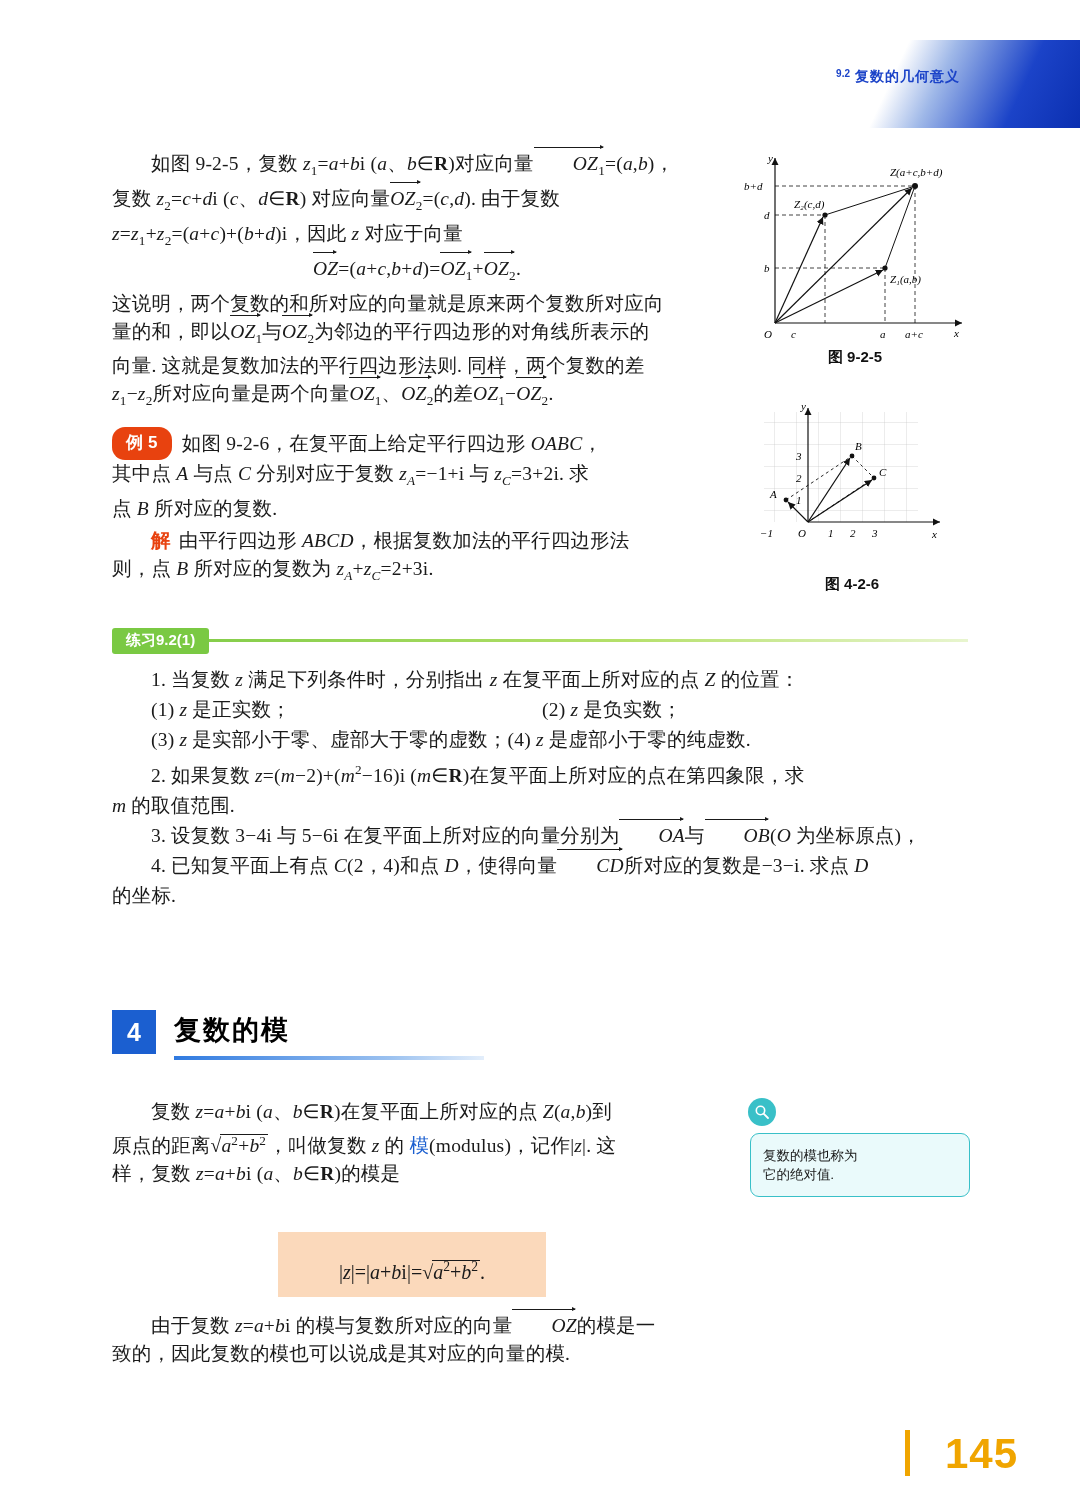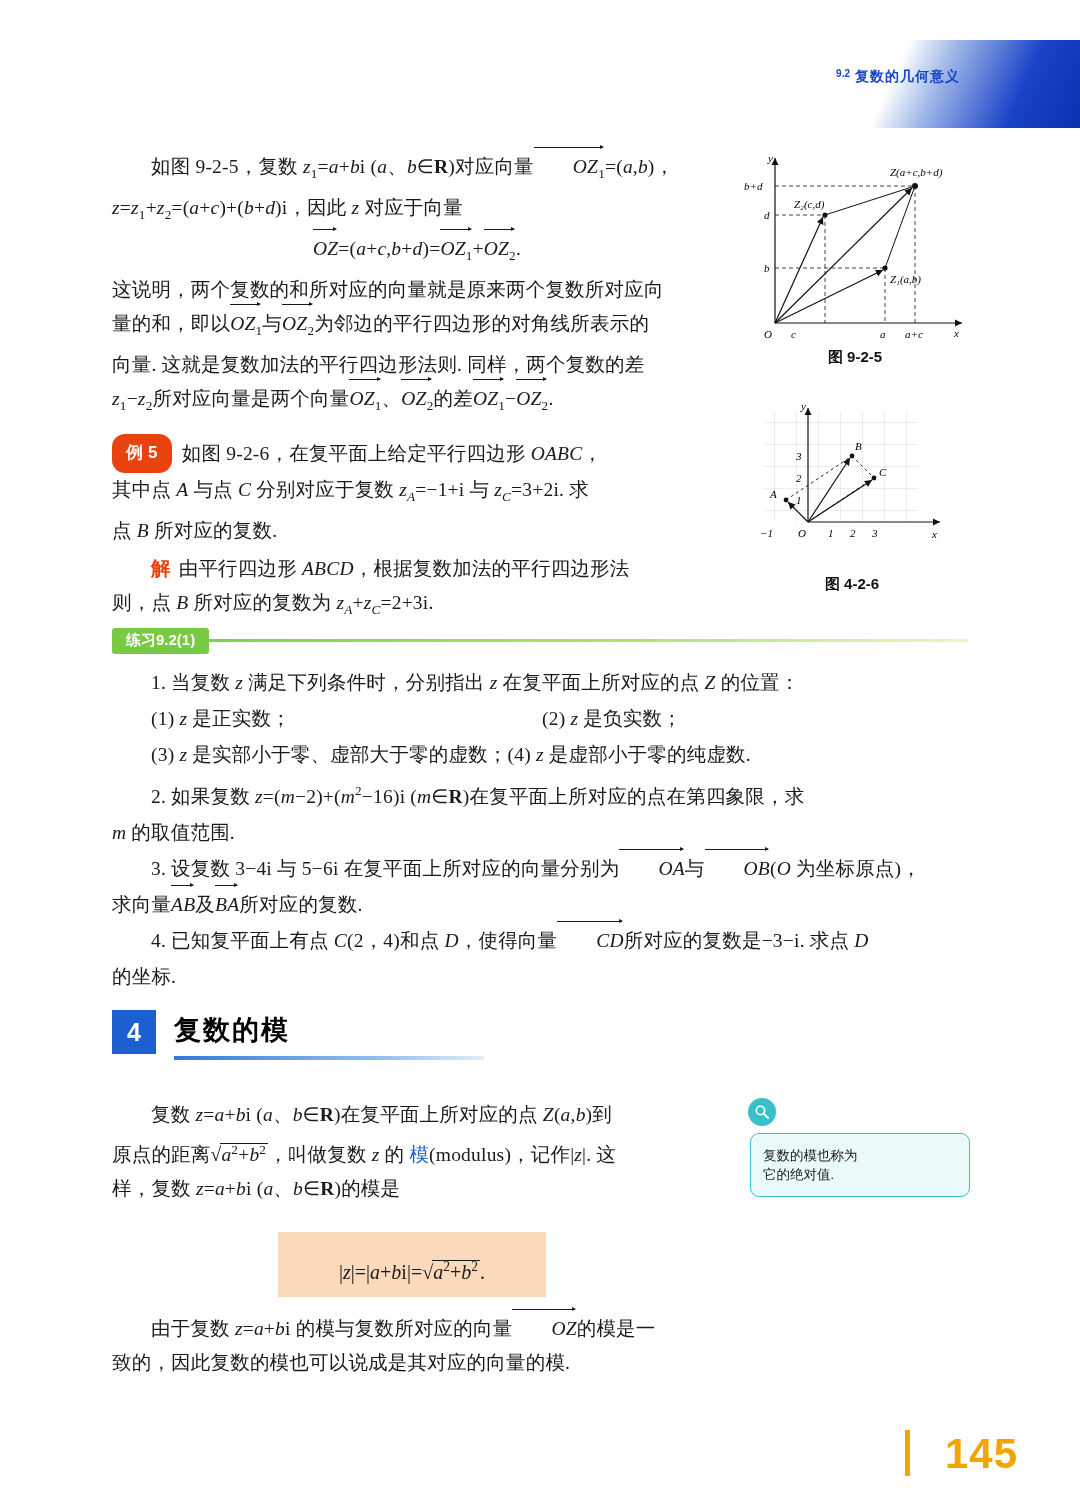--- a/index.html
+++ b/index.html
@@ -46,21 +46,21 @@
     right: 230px;
     font-family: "Liberation Sans", sans-serif;
     font-size: 10px;
     font-weight: bold;
     color: #1b43c8;
     white-space: nowrap;
   }
   
   .txt {
     font-size: 19.5px;
-    line-height: 34px;
+    line-height: 28px;
     letter-spacing: 0.2px;
   }
   .col-left {
     position: absolute;
     left: 112px;
     width: 610px;
     top: 150px;
   }
   .indent {
     text-indent: 2em;
@@ -267,20 +267,21 @@
 
 <div class="page">
 
   <div class="header-bar"></div>
   <div class="header-num">9.2</div>
   <div class="header-text">复数的几何意义</div>
 
   <div class="col-left txt">
     <div>
       <div class="indent">如图 9-2-5，复数 <span class="it">z</span><sub>1</sub>=<span class="it">a</span>+<span class="it">b</span>i (<span class="it">a</span>、<span class="it">b</span>∈<b>R</b>)对应向量<span class="vecwrap"><span class="it">OZ</span><sub>1</sub></span>=(<span class="it">a</span>,<span class="it">b</span>)，</div>
+      <div>复数 <span class="it">z</span><sub>2</sub>=<span class="it">c</span>+<span class="it">d</span>i (<span class="it">c</span>、<span class="it">d</span>∈<b>R</b>) 对应向量<span class="vecwrap"><span class="it">OZ</span><sub>2</sub></span>=(<span class="it">c</span>,<span class="it">d</span>). 由于复数</div>
       <div><span class="it">z</span>=<span class="it">z</span><sub>1</sub>+<span class="it">z</span><sub>2</sub>=(<span class="it">a</span>+<span class="it">c</span>)+(<span class="it">b</span>+<span class="it">d</span>)i，因此 <span class="it">z</span> 对应于向量</div>
       <div class="center-line"><span class="vecwrap"><span class="it">OZ</span></span>=(<span class="it">a</span>+<span class="it">c</span>,<span class="it">b</span>+<span class="it">d</span>)=<span class="vecwrap"><span class="it">OZ</span><sub>1</sub></span>+<span class="vecwrap"><span class="it">OZ</span><sub>2</sub></span>.</div>
     </div>
     <div>
       <div>这说明，两个复数的和所对应的向量就是原来两个复数所对应向</div>
       <div>量的和，即以<span class="vecwrap"><span class="it">OZ</span><sub>1</sub></span>与<span class="vecwrap"><span class="it">OZ</span><sub>2</sub></span>为邻边的平行四边形的对角线所表示的</div>
       <div>向量. 这就是复数加法的平行四边形法则. 同样，两个复数的差</div>
       <div><span class="it">z</span><sub>1</sub>−<span class="it">z</span><sub>2</sub>所对应向量是两个向量<span class="vecwrap"><span class="it">OZ</span><sub>1</sub></span>、<span class="vecwrap"><span class="it">OZ</span><sub>2</sub></span>的差<span class="vecwrap"><span class="it">OZ</span><sub>1</sub></span>−<span class="vecwrap"><span class="it">OZ</span><sub>2</sub></span>.</div>
     </div>
 
@@ -395,21 +396,20 @@
   <div class="practice-body txt">
     <p class="indent">1. 当复数 <span class="it">z</span> 满足下列条件时，分别指出 <span class="it">z</span> 在复平面上所对应的点 <span class="it">Z</span> 的位置：</p>
     <div class="two-col">
       <p class="c1 indent">(1) <span class="it">z</span> 是正实数；</p>
       <p>(2) <span class="it">z</span> 是负实数；</p>
     </div>
     <p class="indent">(3) <span class="it">z</span> 是实部小于零、虚部大于零的虚数；(4) <span class="it">z</span> 是虚部小于零的纯虚数.</p>
     <p class="indent">2. 如果复数 <span class="it">z</span>=(<span class="it">m</span>−2)+(<span class="it">m</span><sup>2</sup>−16)i (<span class="it">m</span>∈<b>R</b>)在复平面上所对应的点在第四象限，求</p>
     <p><span class="it">m</span> 的取值范围.</p>
     <p class="indent">3. 设复数 3−4i 与 5−6i 在复平面上所对应的向量分别为<span class="vecwrap"><span class="it">OA</span></span>与<span class="vecwrap"><span class="it">OB</span></span>(<span class="it">O</span> 为坐标原点)，</p>
-    <p>求向量<span class="vecwrap"><span class="it">AB</span></span>及<span class="vecwrap"><span class="it">BA</span></span>所对应的复数.</p>
     <p class="indent">4. 已知复平面上有点 <span class="it">C</span>(2，4)和点 <span class="it">D</span>，使得向量<span class="vecwrap"><span class="it">CD</span></span>所对应的复数是−3−i. 求点 <span class="it">D</span></p>
     <p>的坐标.</p>
   </div>
 
   <div class="sec-heading">
     <div class="sec-num">4</div>
     <div class="sec-title">复数的模</div>
     <div class="sec-rule"></div>
   </div>
 

